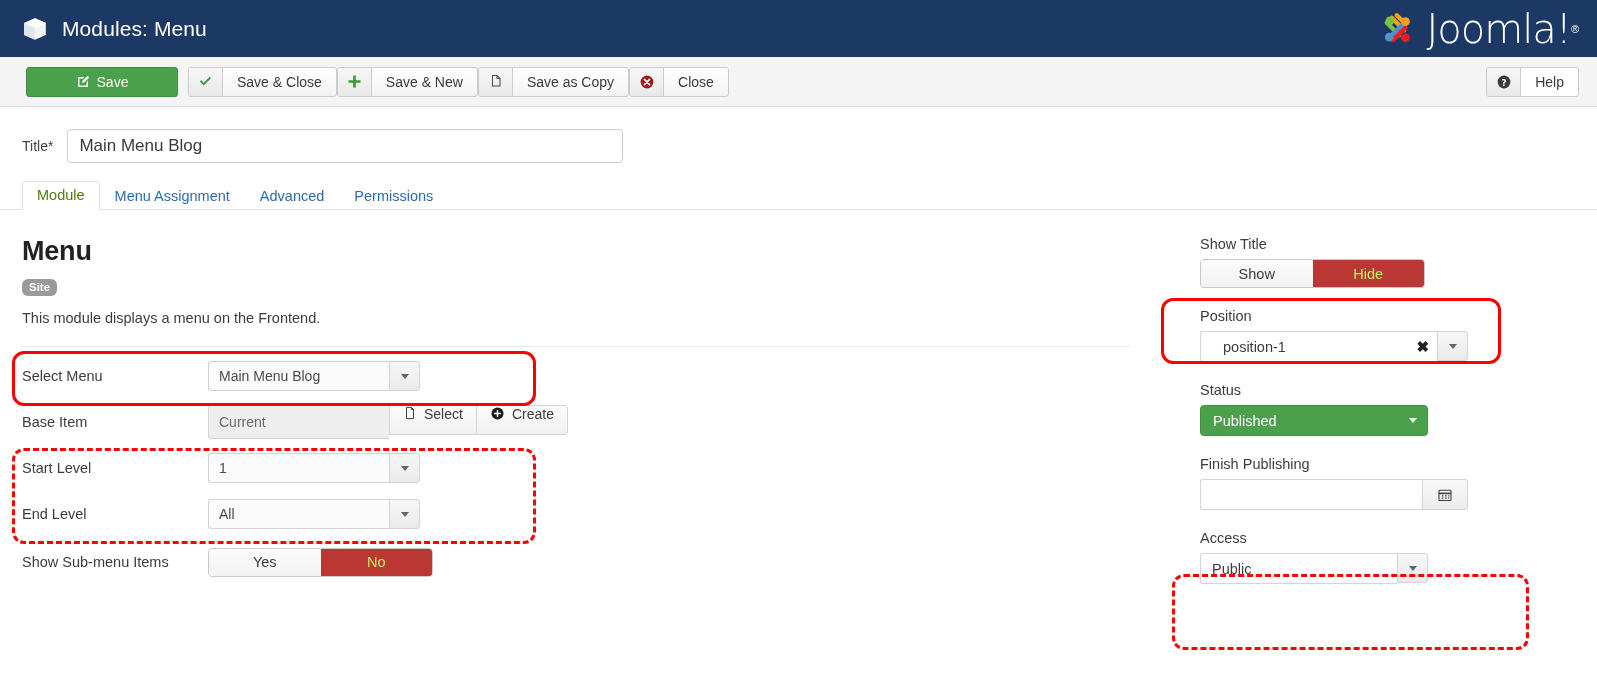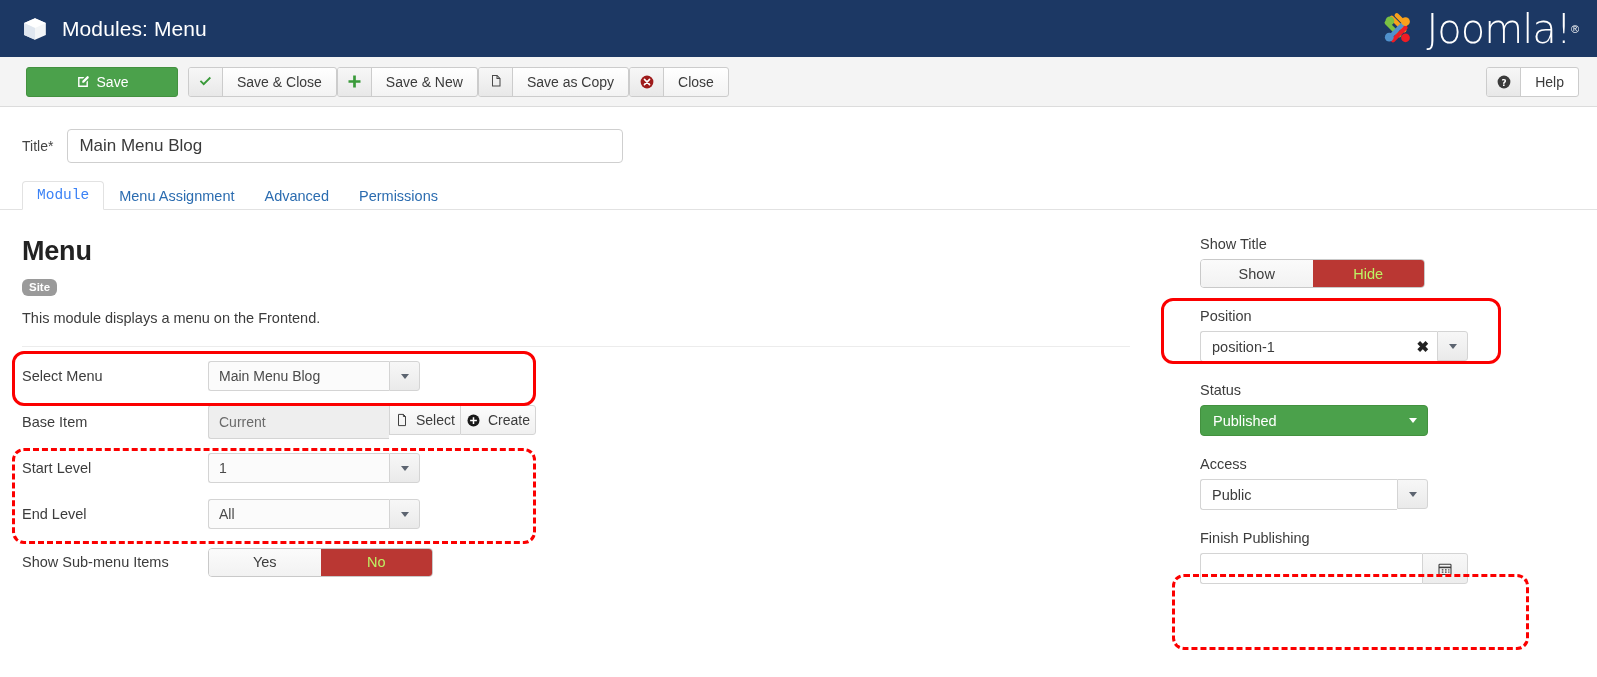--- a/index.html
+++ b/index.html
@@ -105,26 +105,25 @@
     padding:6px 14px 7px 14px;
     color:#2b6cb0;
     cursor:pointer;
     line-height:1;
     border:1px solid transparent;
     border-bottom:none;
     position:relative;
     top:1px;
   }
   .tab.active {
-    color:#3b82f6;
+    color:#4d7c0f;
     background:#fff;
     border:1px solid #e2e2e2;
     border-bottom:1px solid #fff;
     border-radius:4px 4px 0 0;
-    font-family:Liberation Mono, monospace;
   }
 
   
   #body-wrap { display:flex; padding-top:0; position:relative; }
   #left-col { width:1160px; padding:26px 0 0 22px; }
   #right-col { width:437px; padding:26px 0 0 40px; }
 
   h1.module-h {
     margin:0; font-size:27px; font-weight:bold; color:#222; letter-spacing:-.2px;
   }
@@ -161,41 +160,41 @@
   .caret { width:0;height:0;border-left:4.5px solid transparent;border-right:4.5px solid transparent;border-top:5px solid #5c6470; }
 
   .baseitem-val {
     width:181px;height:30px;border:1px solid #d4d4d4;border-right:none;
     background:#eeeeee;display:flex;align-items:center;padding:16px 10px;
     font-size:14px;color:#6a6a6a;border-radius:3px 0 0 3px;
   }
   .mini-btn {
     height:30px; border:1px solid #d4d4d4; border-right:none;
     background:linear-gradient(#fcfcfc,#f0f0f0);
-    display:flex;align-items:center;gap:7px;padding:0 5px;
+    display:flex;gap:7px;padding:0 13px;
     font-size:14px;color:#3c3c3c;cursor:pointer;
   }
   .mini-btn:last-child { border-right:1px solid #d4d4d4; border-radius:0 3px 3px 0; }
 
   
   .toggle { display:flex; height:29px; border-radius:4px; overflow:hidden; border:1px solid #c9c9c9; width:225px; }
   .toggle .opt { flex:1; display:flex;align-items:center;justify-content:center;font-size:14.5px;cursor:pointer; }
   .toggle .opt.off { background:linear-gradient(#fbfbfb,#f2f2f2); color:#3c3c3c; }
   .toggle .opt.on  { background:#ba3733; color:#bef264; }
 
   
   .r-label { font-size:14.5px; color:#3c3c3c; margin-bottom:7px; }
   .r-group { margin-bottom:20px; }
   .pos-field {
     display:flex; align-items:stretch; width:268px; height:31px;
   }
   .pos-input {
     flex:1; border:1px solid #d4d4d4; border-right:none; background:#fff;
     display:flex; align-items:center; justify-content:space-between;
-    padding:0 8px 0 11px; font-size:14.5px; color:#3c3c3c; border-radius:3px 0 0 3px;
+    padding:0 8px 0 22px; font-size:14.5px; color:#3c3c3c; border-radius:3px 0 0 3px;
   }
   .clear-x { font-size:15px; color:#222; font-weight:bold; cursor:pointer; line-height:1; }
   .status-select {
     width:228px;height:31px;background:#4ba14b;border:1px solid #43913f;border-radius:4px;
     display:flex;align-items:center;justify-content:space-between;
     padding:0 10px 0 12px;color:#fff;font-size:14.5px;cursor:pointer;
   }
   .status-select .caret { border-top-color:#ffffff; }
   .date-field { display:flex; align-items:stretch; width:268px; height:31px; }
   .date-input { flex:1;border:1px solid #d4d4d4;border-right:none;background:#fff;border-radius:3px 0 0 3px; }
@@ -411,43 +410,43 @@
     <div class="r-group">
       <div class="r-label">Status</div>
       <span class="status-select">
         <span>Published</span>
         <i class="caret"></i>
       </span>
     </div>
 
 
     <div class="r-group">
-      <div class="r-label">Access</div>
-      <span class="access-field">
-        <span class="access-input">Public</span>
-        <span class="select-caret">
-            <i class="caret"></i>
-          </span>
-      </span>
-    </div>
-
-    <div class="r-group">
       <div class="r-label">Finish Publishing</div>
       <span class="date-field">
         <input class="date-input" type="text" value="" style="">
         <span class="date-btn">
           <svg viewBox="0 0 20 20" width="16" height="16" fill="none" stroke="#3c3c3c" stroke-width="1.3">
               <rect x="2.5" y="4" width="15" height="13" rx="1"></rect>
               <path d="M2.5 8h15" stroke-width="2"></path>
               <path d="M6 11h2M10 11h2M14 11h1.5M6 14h2M10 14h2M14 14h1.5" stroke-width="1.5"></path>
             </svg>
         </span>
       </span>
     </div>
 
+    <div class="r-group">
+      <div class="r-label">Access</div>
+      <span class="access-field">
+        <span class="access-input">Public</span>
+        <span class="select-caret">
+            <i class="caret"></i>
+          </span>
+      </span>
+    </div>
+
   </div>
 </div>
 
 <div id="anno-layer">
     <div class="anno solid" style="left: 12px; top: 351px; width: 524px; height: 55px; border-color: rgb(251, 0, 0);"></div>
     <div class="anno dashed" style="left: 12px; top: 448px; width: 524px; height: 96px; border-color: rgb(251, 0, 0);"></div>
     <div class="anno solid" style="left: 1161px; top: 298px; width: 340px; height: 66px; border-color: rgb(251, 0, 0);"></div>
     <div class="anno dashed" style="left: 1172px; top: 574px; width: 357px; height: 76px; border-color: rgb(251, 0, 0);"></div>
   </div>
 

